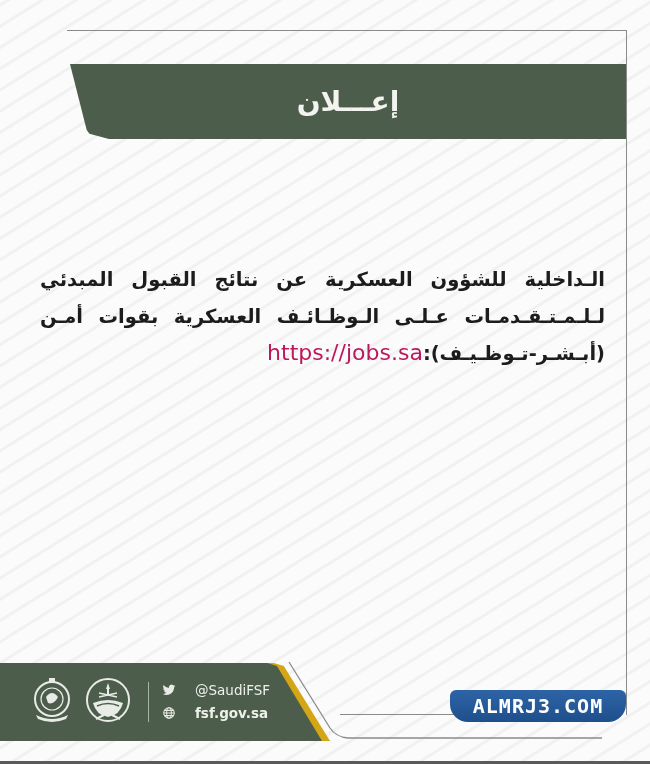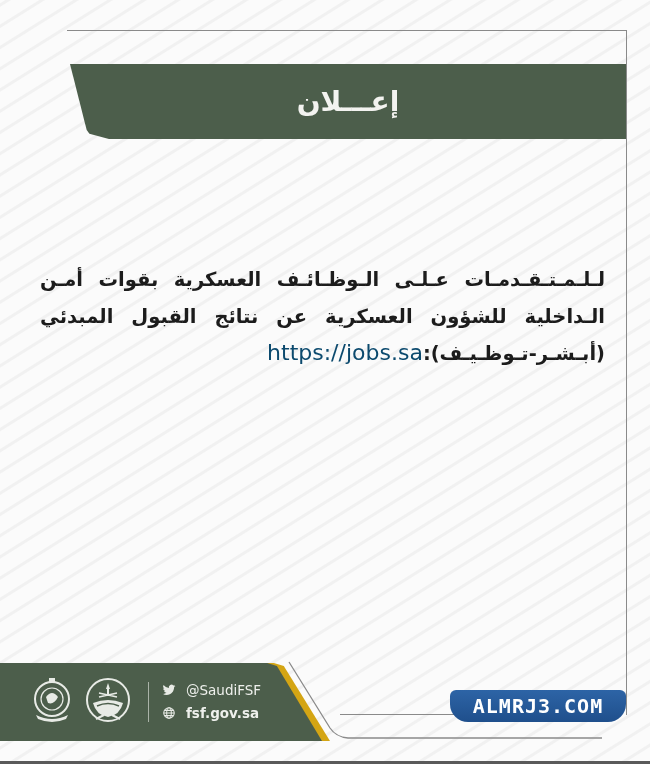--- a/index.html
+++ b/index.html
@@ -42,40 +42,40 @@
   }
   .body-text {
     position: absolute; left: 40px; top: 262px; width: 565px;
     direction: rtl; text-align: justify;
     font-family: "DejaVu Sans", sans-serif; font-weight: bold;
     font-size: 19.5px; line-height: 36.5px; color: #1c1c1c;
     text-align-last: right;
   }
   .body-text .line { display: block; white-space: nowrap; text-align: justify; text-align-last: justify; }
   .body-text .last-line { display: block; white-space: nowrap; text-align: right; }
-  .link { color: #0c4a6e; font-weight: normal; font-family: "DejaVu Sans", sans-serif; font-size: 22px; direction: ltr; unicode-bidi: embed; }
+  .link { color: #be185d; font-weight: normal; font-family: "DejaVu Sans", sans-serif; font-size: 22px; direction: ltr; unicode-bidi: embed; }
   .footer-band {
     position: absolute; left: 0; top: 663px; width: 330px; height: 78px;
     background: #d4a514;
     clip-path: polygon(0 0, 83% 0, 86% 4%, 100% 100%, 0 100%);
   }
   .footer-inner {
     position: absolute; left: 0; top: 663px; width: 322px; height: 78px;
     background: #4c5e4b;
     clip-path: polygon(0 0, 83% 0, 86% 4%, 100% 100%, 0 100%);
   }
   .emblem {
     position: absolute; top: 675px; width: 48px; height: 50px;
   }
   .divider {
     position: absolute; left: 148px; top: 682px; width: 1px; height: 40px; background: #aab3a8;
   }
   .social {
     position: absolute; left: 162px; font-size: 13.5px; color: #eef0ec;
-    font-family: "DejaVu Sans", sans-serif; display: flex; align-items: center; gap: 10px;
+    font-family: "DejaVu Sans", sans-serif; display: flex; align-items: center; gap: 19px;
   }
   .social .ico { width: 14px; height: 14px; display: inline-block; }
   .brand-badge {
     position: absolute; left: 450px; top: 690px; width: 176px; height: 32px;
     background: linear-gradient(#2d64a6, #1f4f8c);
     border-radius: 6px 6px 18px 18px;
     display: flex; align-items: center; justify-content: center;
     color: #ffffff; font-family: "DejaVu Sans Mono", monospace; font-weight: bold;
     font-size: 20px; letter-spacing: 1px;
   }
@@ -91,22 +91,22 @@
 <div class="frame-corner"></div>
 <div class="frame-bottom"></div>
 <svg class="frame-diag" viewBox="0 0 650 764">
   <path d="M289 662 L330 728 Q336 737 348 738 L602 738" fill="none" stroke="#8a8a8a" stroke-width="1.3"></path>
 </svg>
 
 <div class="title-band"></div>
 <div class="title-text">إعـــلان</div>
 
 <div class="body-text">
+  <span class="line">الـداخلية للشؤون العسكرية عن نتائج القبول المبدئي</span>
   <span class="line">لـلـمـتـقـدمـات عـلـى الـوظـائـف العسكرية بقوات أمـن</span>
-  <span class="line">الـداخلية للشؤون العسكرية عن نتائج القبول المبدئي</span>
   <span class="last-line"><span>(أبـشـر-تـوظـيـف):</span><span class="link">https://jobs.sa</span></span>
 </div>
 
 <div class="footer-band"></div>
 <div class="footer-inner"></div>
 
 <svg class="emblem" style="left:28px;" viewBox="0 0 48 50">
   <circle cx="24" cy="24" r="17" fill="none" stroke="#e8ebe6" stroke-width="2"></circle>
   <circle cx="24" cy="24" r="11" fill="none" stroke="#e8ebe6" stroke-width="1.2"></circle>
   <path d="M18 22 Q24 14 30 22 Q26 30 20 28 Z" fill="#e8ebe6"></path>

